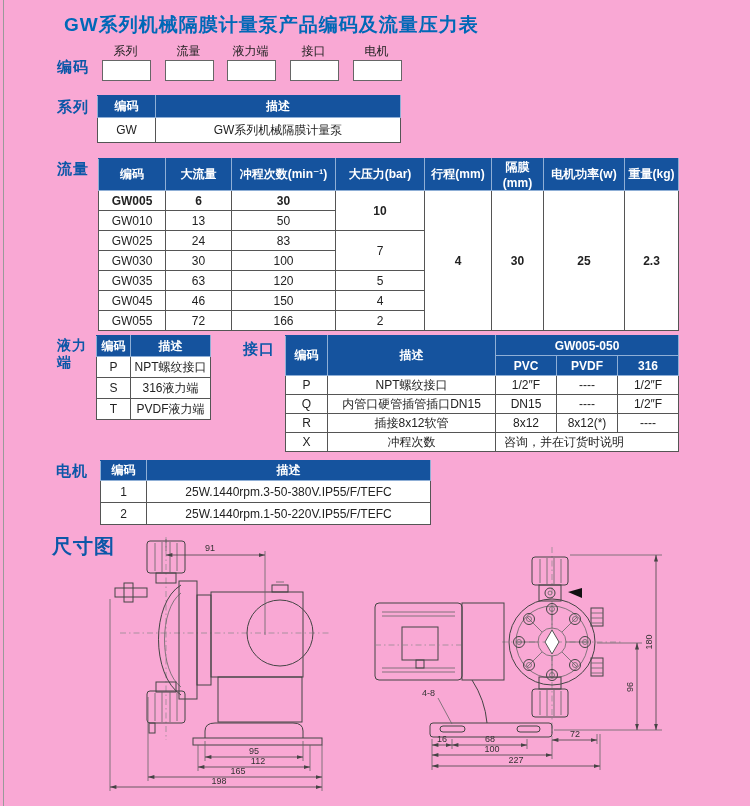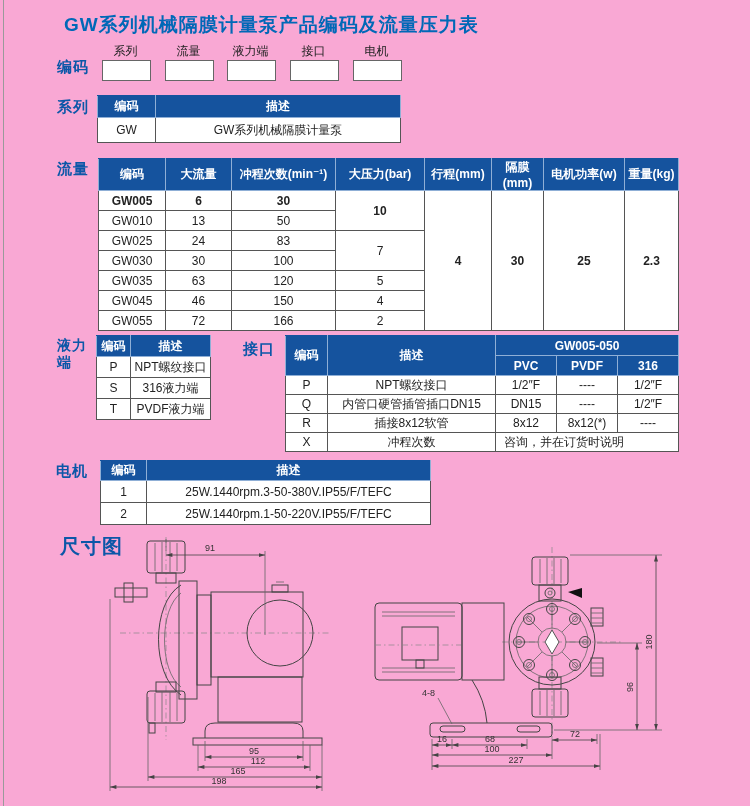--- a/index.html
+++ b/index.html
@@ -232,21 +232,21 @@
       <td>1</td>
       <td>25W.1440rpm.3-50-380V.IP55/F/TEFC</td>
     </tr>
     <tr style="height:22px;">
       <td>2</td>
       <td>25W.1440rpm.1-50-220V.IP55/F/TEFC</td>
     </tr>
   </tbody>
     </table>
 
-  <div class="sec-label big" style="left:60px;top:533px;">尺寸图</div>
+  <div class="sec-label big" style="left:52px;top:533px;">尺寸图</div>
 
   <svg style="position:absolute;left:95px;top:535px;" width="265" height="260" viewBox="0 0 265 260">
     <defs>
       <marker id="ae" markerWidth="9" markerHeight="8" refX="8" refY="3" orient="auto">
           <path d="M0,0.5 L8,3 L0,5.5 Z" fill="#444"></path>
         </marker>
       <marker id="as" markerWidth="9" markerHeight="8" refX="0" refY="3" orient="auto">
           <path d="M8,0.5 L0,3 L8,5.5 Z" fill="#444"></path>
         </marker>
     </defs>

